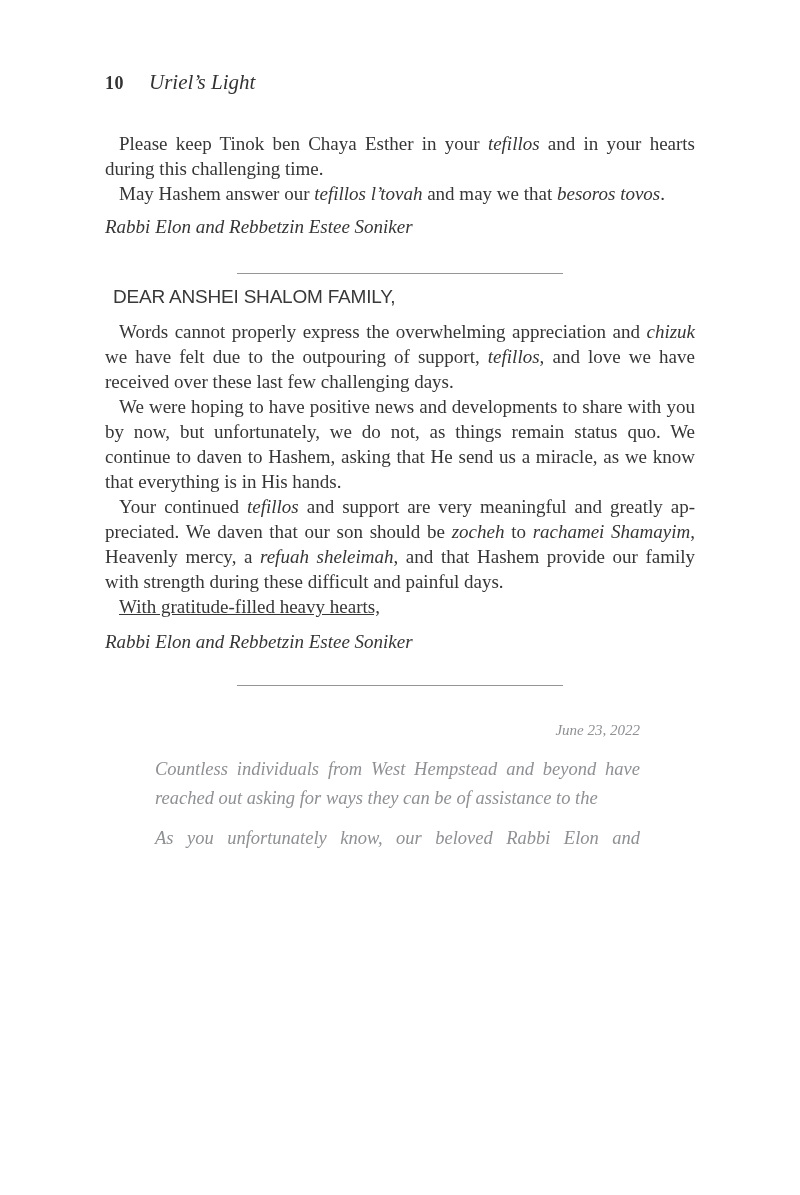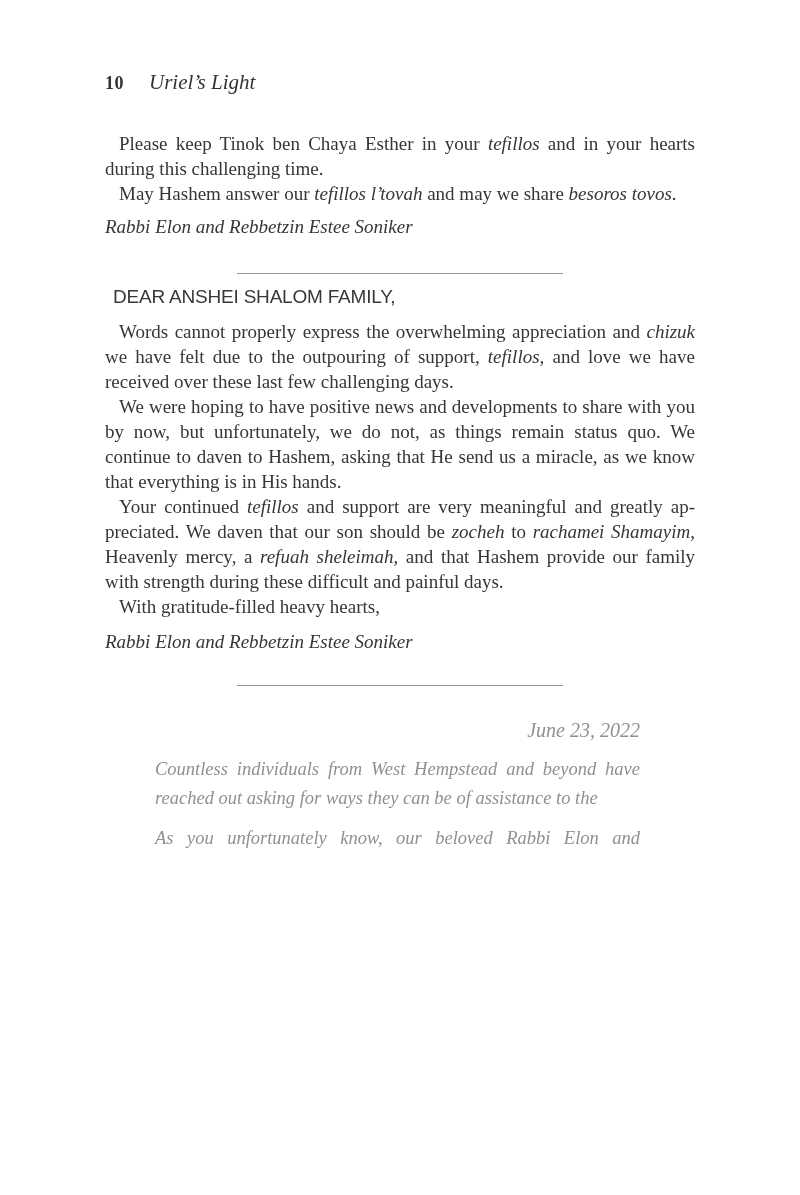--- a/index.html
+++ b/index.html
@@ -33,21 +33,21 @@
   }
   
   .letter { margin-top: 38px; }
   .letter p {
     margin: 0;
     font-size: 19px;
     line-height: 25px;
     text-align: justify;
   }
   .letter p.indent { text-indent: 14px; }
-  .letter p.no-justify { text-align: left; }
+  .letter p.no-justify { text-align: left; text-decoration: underline; }
   .signature {
     margin: 0;
     margin-top: 8px !important;
     text-align: right;
     font-style: italic;
     text-indent: 0 !important;
   }
   .sig2 { margin-top: 10px !important; }
   
   .divider {
@@ -78,21 +78,21 @@
     color: #383838;
   }
   
   .letter-3 {
     margin: 30px 55px 0 50px;
   }
   .gray-date {
     margin: 0 0 10px 0;
     text-align: right;
     font-style: italic;
-    font-size: 20px;
+    font-size: 15px;
     line-height: 29px;
     color: #8e9093;
   }
   .letter-3 p.quote {
     margin: 0;
     font-style: italic;
     font-size: 18.5px;
     line-height: 29px;
     text-align: justify;
     color: #8e9093;
@@ -104,21 +104,21 @@
 
 <div class="page">
 
   <div class="running-header">
     <span class="folio">10</span>
     <span class="book-title">Uriel’s Light</span>
   </div>
 
   <div class="letter letter-1">
     <p class="indent"><span>Please keep Tinok ben Chaya Esther in your </span><em>tefillos</em><span> and in your hearts during this challenging time.</span></p>
-    <p class="indent"><span>May Hashem answer our </span><em>tefillos l’tovah</em><span> and may we share </span><em>besoros tovos</em><span>.</span></p>
+    <p class="indent"><span>May Hashem answer our </span><em>tefillos l’tovah</em><span> and may we that </span><em>besoros tovos</em><span>.</span></p>
     <p class="signature">Rabbi Elon and Rebbetzin Estee Soniker</p>
   </div>
 
   <hr class="divider">
 
   <div class="letter letter-2">
     <h2 class="salutation">DEAR ANSHEI SHALOM FAMILY,</h2>
     <p class="indent"><span>Words cannot properly express the overwhelming appreciation and </span><em>chizuk</em><span> we have felt due to the outpouring of support, </span><em>tefillos</em><span>, and love we have received over these last few challenging days.</span></p>
     <p class="indent">We were hoping to have positive news and developments to share with you by now, but unfortunately, we do not, as things remain status quo. We continue to daven to Hashem, asking that He send us a miracle, as we know that everything is in His hands.</p>
     <p class="indent"><span>Your continued </span><em>tefillos</em><span> and support are very meaningful and greatly ap­preciated. We daven that our son should be </span><em>zocheh</em><span> to </span><em>rachamei Shamayim</em><span>, Heavenly mercy, a </span><em>refuah sheleimah</em><span>, and that Hashem provide our family with strength during these difficult and painful days.</span></p>

